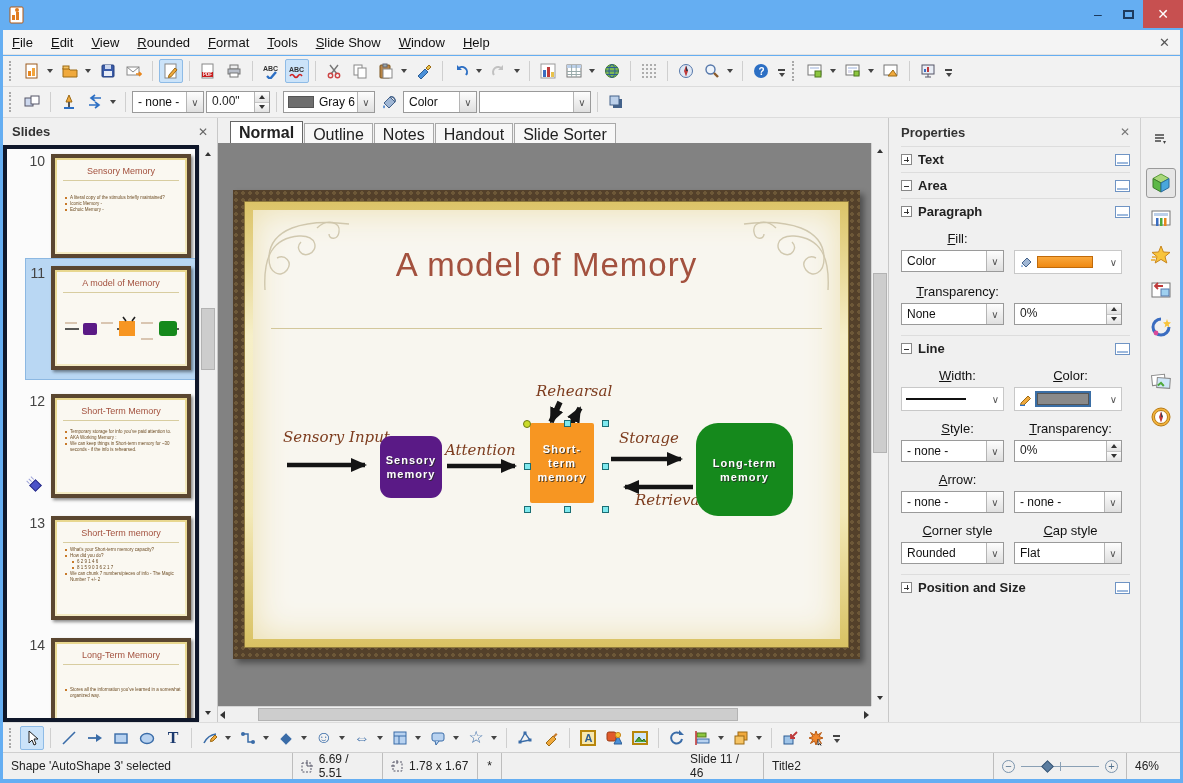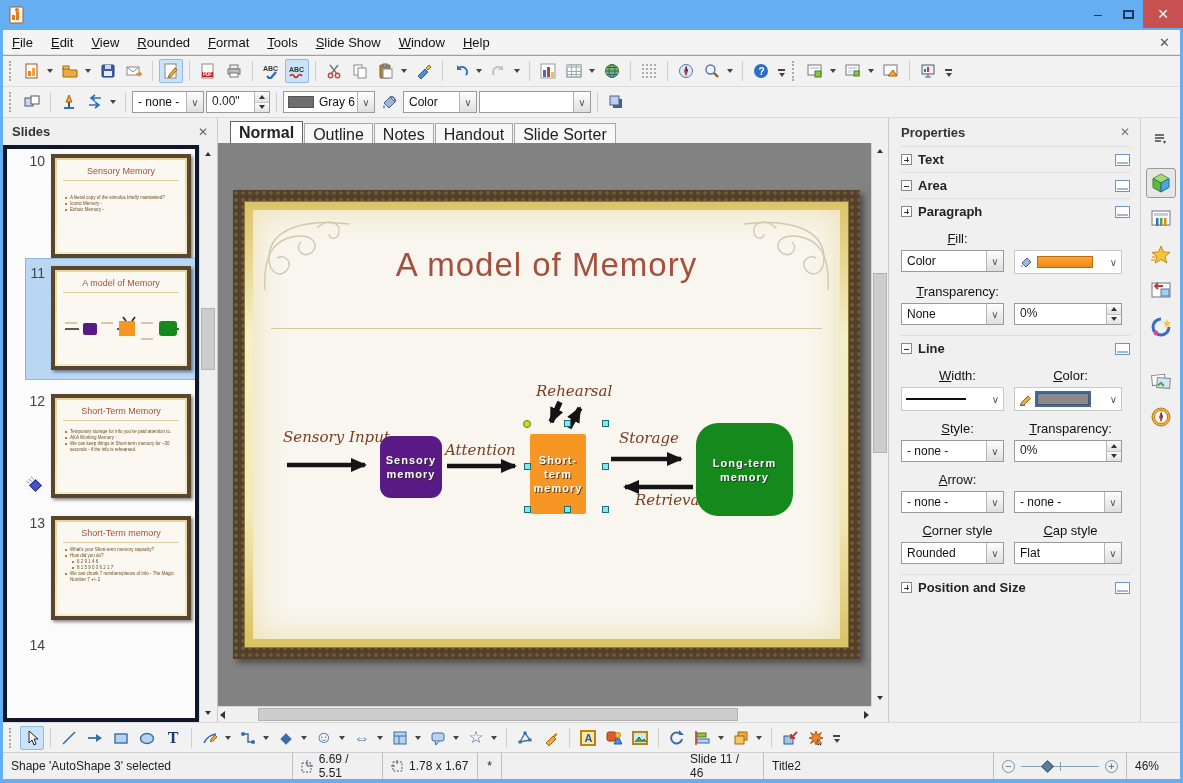--- a/index.html
+++ b/index.html
@@ -582,20 +582,31 @@
             <li>How did you do?</li>
             <li class="ind">6 2 9 1 4 6</li>
             <li class="ind">8 1 5 9 0 3 6 2 1 7</li>
             <li>We can chunk 7 numbers/pieces of info - The Magic Number 7 +/- 2</li>
           </ul>
         </div>
           </div>
       </div>
 
       <span class="slide-num" style="left:22px; top:488px;">14</span>
+      <div class="mini" style="left:44px; top:489px;">
+        <div class="mini-gold">
+            <div class="mini-paper">
+          <div class="mini-title">Long-Term Memory</div>
+          <div class="mini-div"></div>
+          <ul class="mini-ul" style="margin-top:22px;">
+            <li>Stores all the information you've learned in a somewhat organized way.</li>
+          </ul>
+        </div>
+          </div>
+      </div>
     </div>
 
     <div class="sp-scroll">
       <span class="sb-arrow" style="top:0;">
           <span class="tri-up"></span>
         </span>
       <span class="sb-thumb" style="top:162px; height:62px;"></span>
       <span class="sb-arrow" style="bottom:0;">
           <span class="tri-dn"></span>
         </span>
@@ -650,21 +661,21 @@
           <span class="diag-label" style="left:30px; top:218px;">Sensory Input</span>
           <span class="diag-label" style="left:192px; top:231px;">Attention</span>
           <span class="diag-label" style="left:283px; top:172px;">Rehearsal</span>
           <span class="diag-label" style="left:366px; top:219px;">Storage</span>
           <span class="diag-label" style="left:382px; top:281px;">Retrieval</span>
 
           <div class="dbox" style="left:127px; top:226px; width:62px; height:62px; background:#5a1a86; border-radius:11px;">
             <span>Sensory</span>
             <span>memory</span>
           </div>
-          <div class="dbox" style="left:277px; top:224px; width:56px; height:80px; background:#f79622; border-radius:2px;">
+          <div class="dbox" style="left:277px; top:213px; width:64px; height:80px; background:#f79622; border-radius:2px;">
             <span>Short-term</span>
             <span>memory</span>
           </div>
           <div class="dbox" style="left:443px; top:213px; width:97px; height:93px; background:#15891c; border-radius:22px;">
             <span>Long-term</span>
             <span>memory</span>
           </div>
 
           <span class="handle rot" style="left:270px; top:210px;"></span>
           <span class="handle" style="left:311px; top:210px;"></span>

